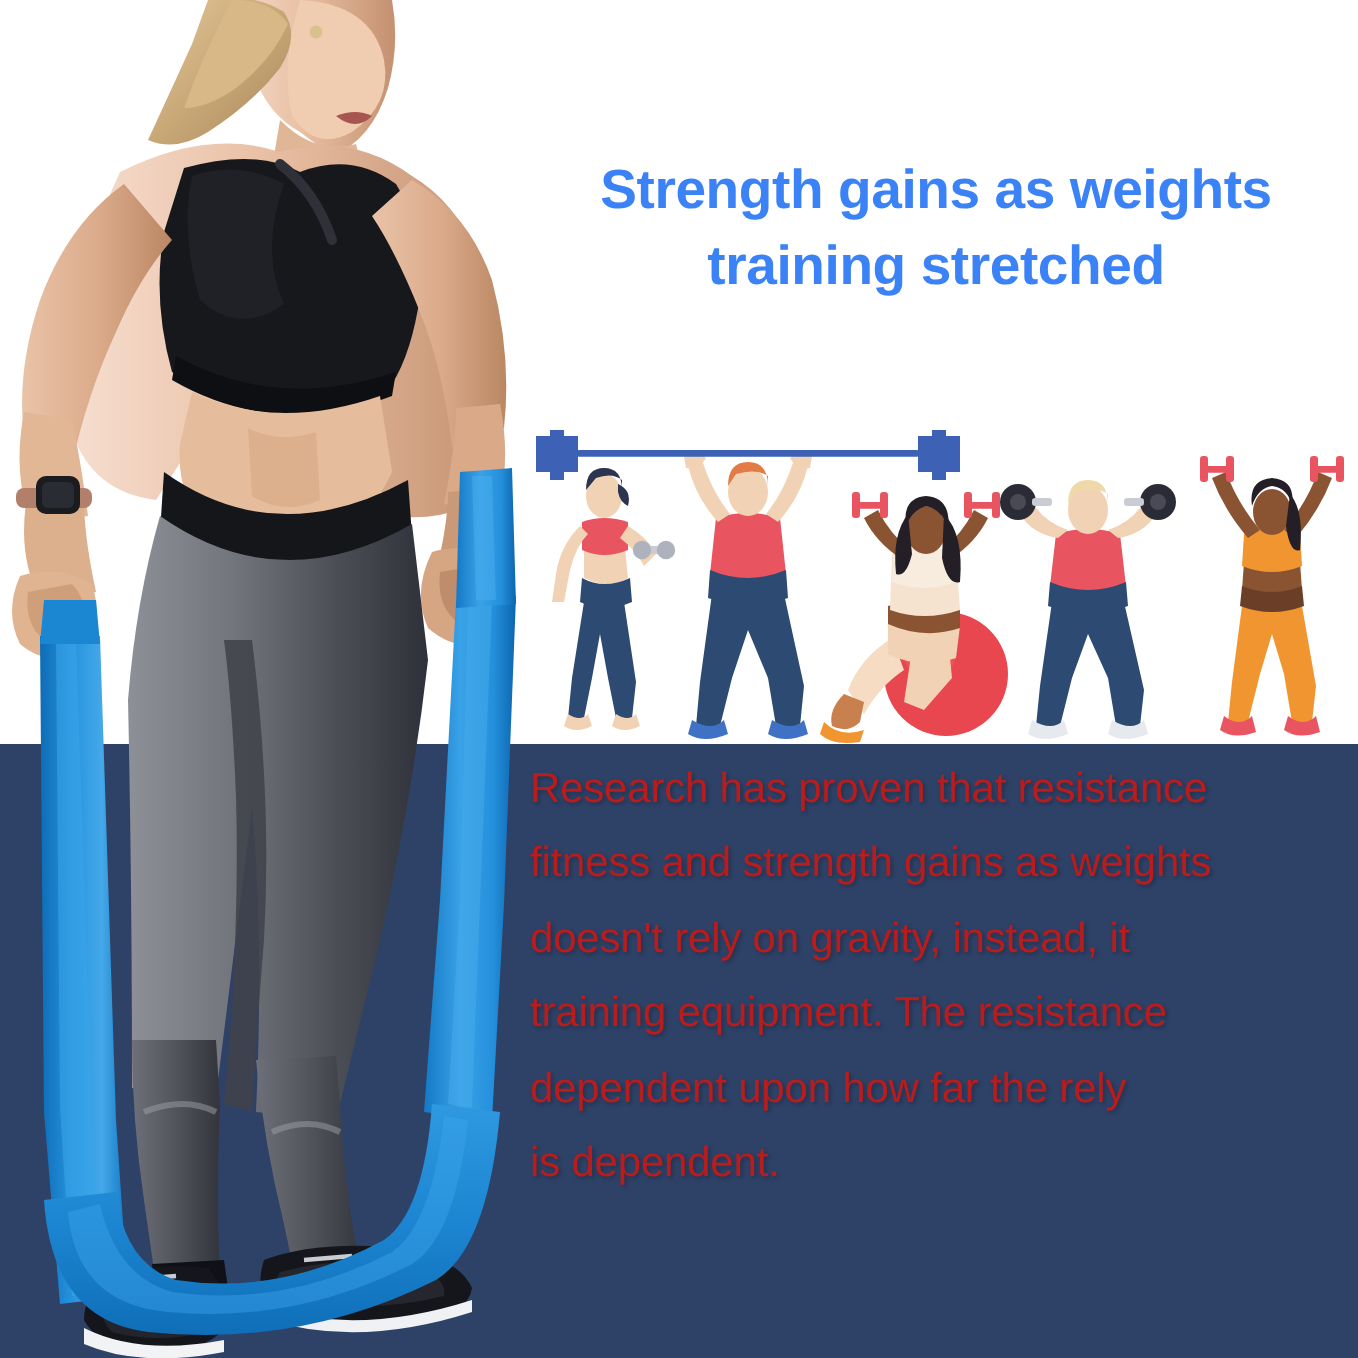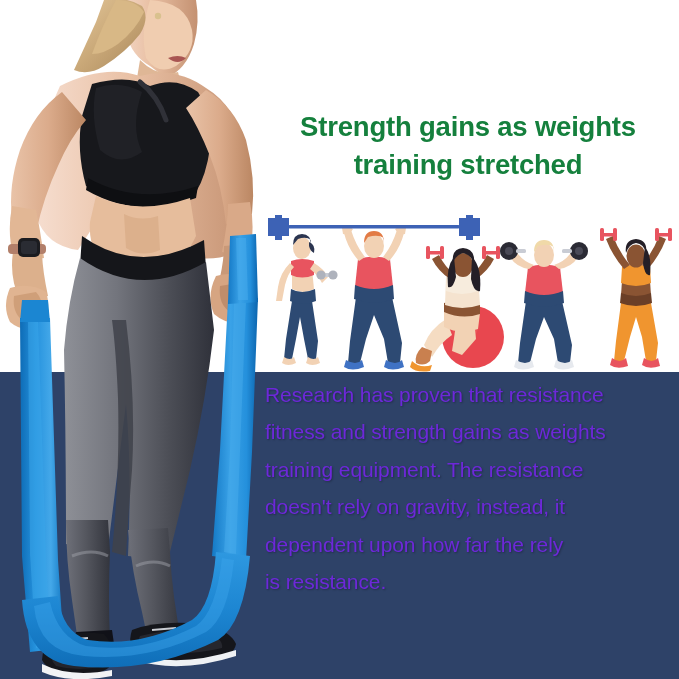--- a/index.html
+++ b/index.html
@@ -14,33 +14,32 @@
 
   
   .navy-panel {
     position:absolute; left:0; top:372px; width:679px; height:307px;
     background:#2e4268;
   }
 
   
   .headline {
     position:absolute; left:262px; top:76px; width:412px;
-    color:#15803d;
+    color:#3b82f6;
     font-size:27.5px;
     font-weight:bold;
     line-height:1.38;
     text-align:center;
     letter-spacing:-0.2px;
-    margin-top:32px;
   }
 
   
   .bodycopy {
     position:absolute; left:265px; top:376px; width:410px;
-    color:#6d28d9;
+    color:#b91c1c;
     font-size:21px;
     line-height:1.78;
     letter-spacing:-0.1px;
     text-shadow:1px 1px 2px rgba(0,0,0,.28);
   }
 
   
   .illus-strip {
     position:absolute; left:260px; top:215px; width:419px; height:157px;
     background:#ffffff;
@@ -399,19 +398,19 @@
   </div>
 
   <div class="headline">
     <div>Strength gains as weights</div>
     <div>training stretched</div>
   </div>
 
   <div class="bodycopy">
     <div>Research has proven that resistance</div>
     <div>fitness and strength gains as weights</div>
+    <div>doesn't rely on gravity, instead, it</div>
     <div>training equipment. The resistance</div>
-    <div>doesn't rely on gravity, instead, it</div>
     <div>dependent upon how far the rely</div>
-    <div>is resistance.</div>
+    <div>is dependent.</div>
   </div>
 
 </div>
 
 </body></html>

